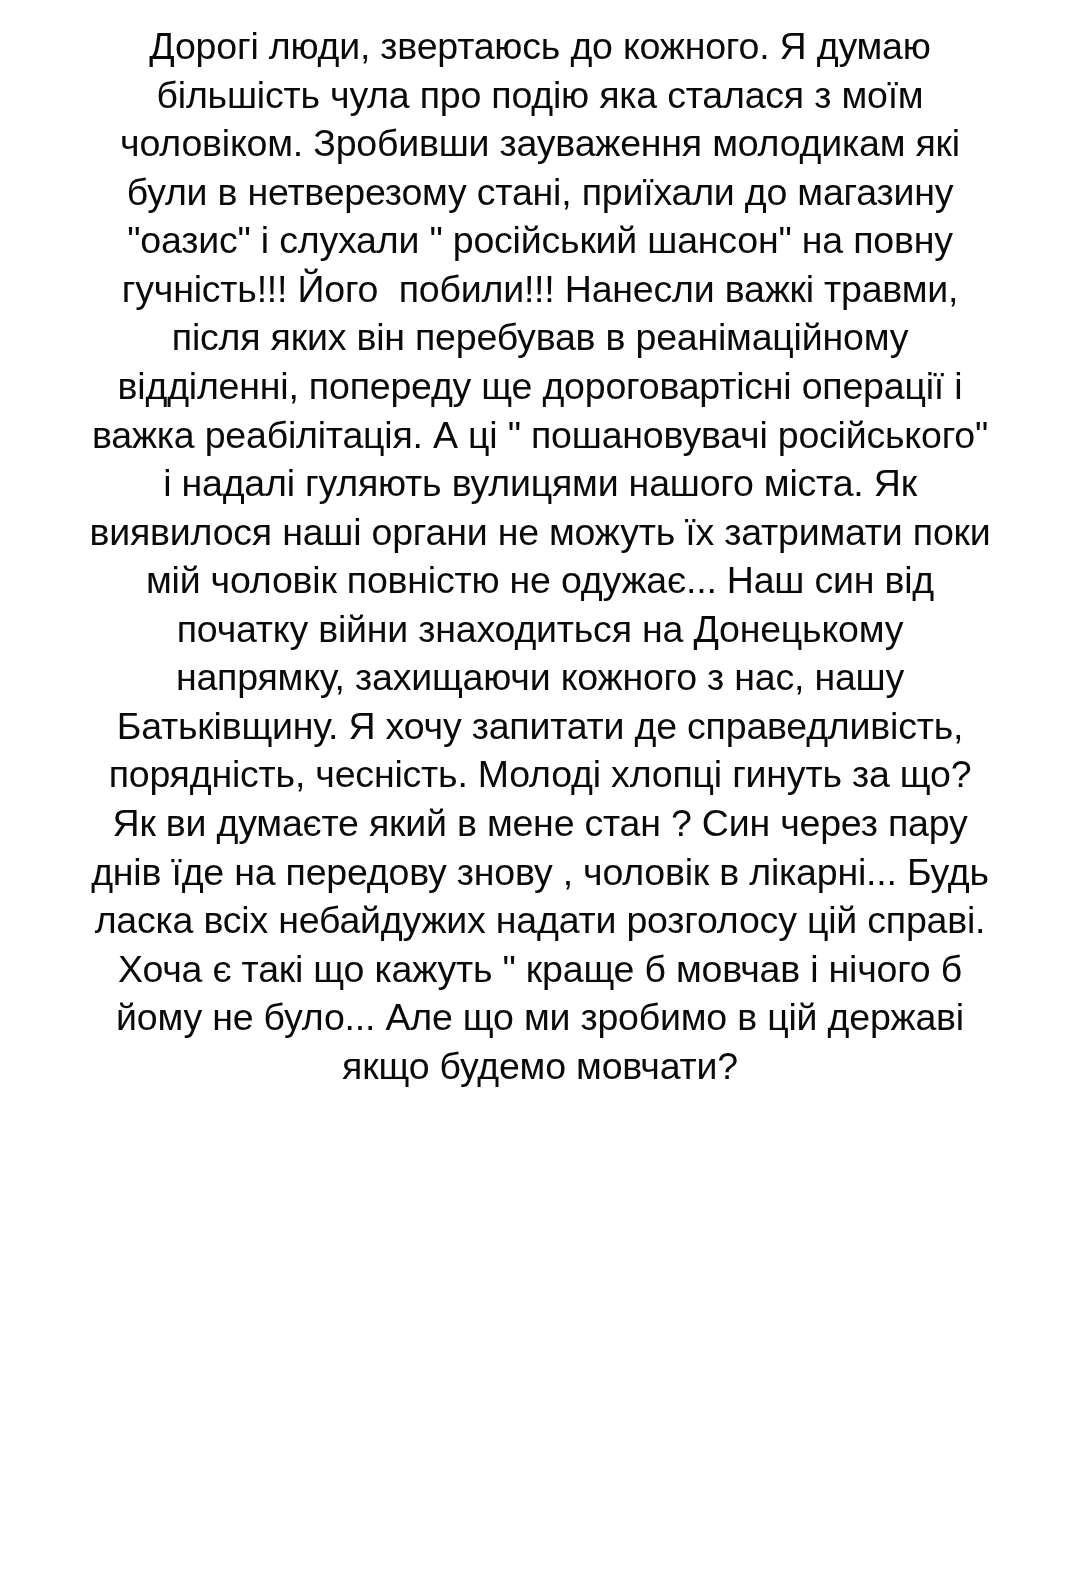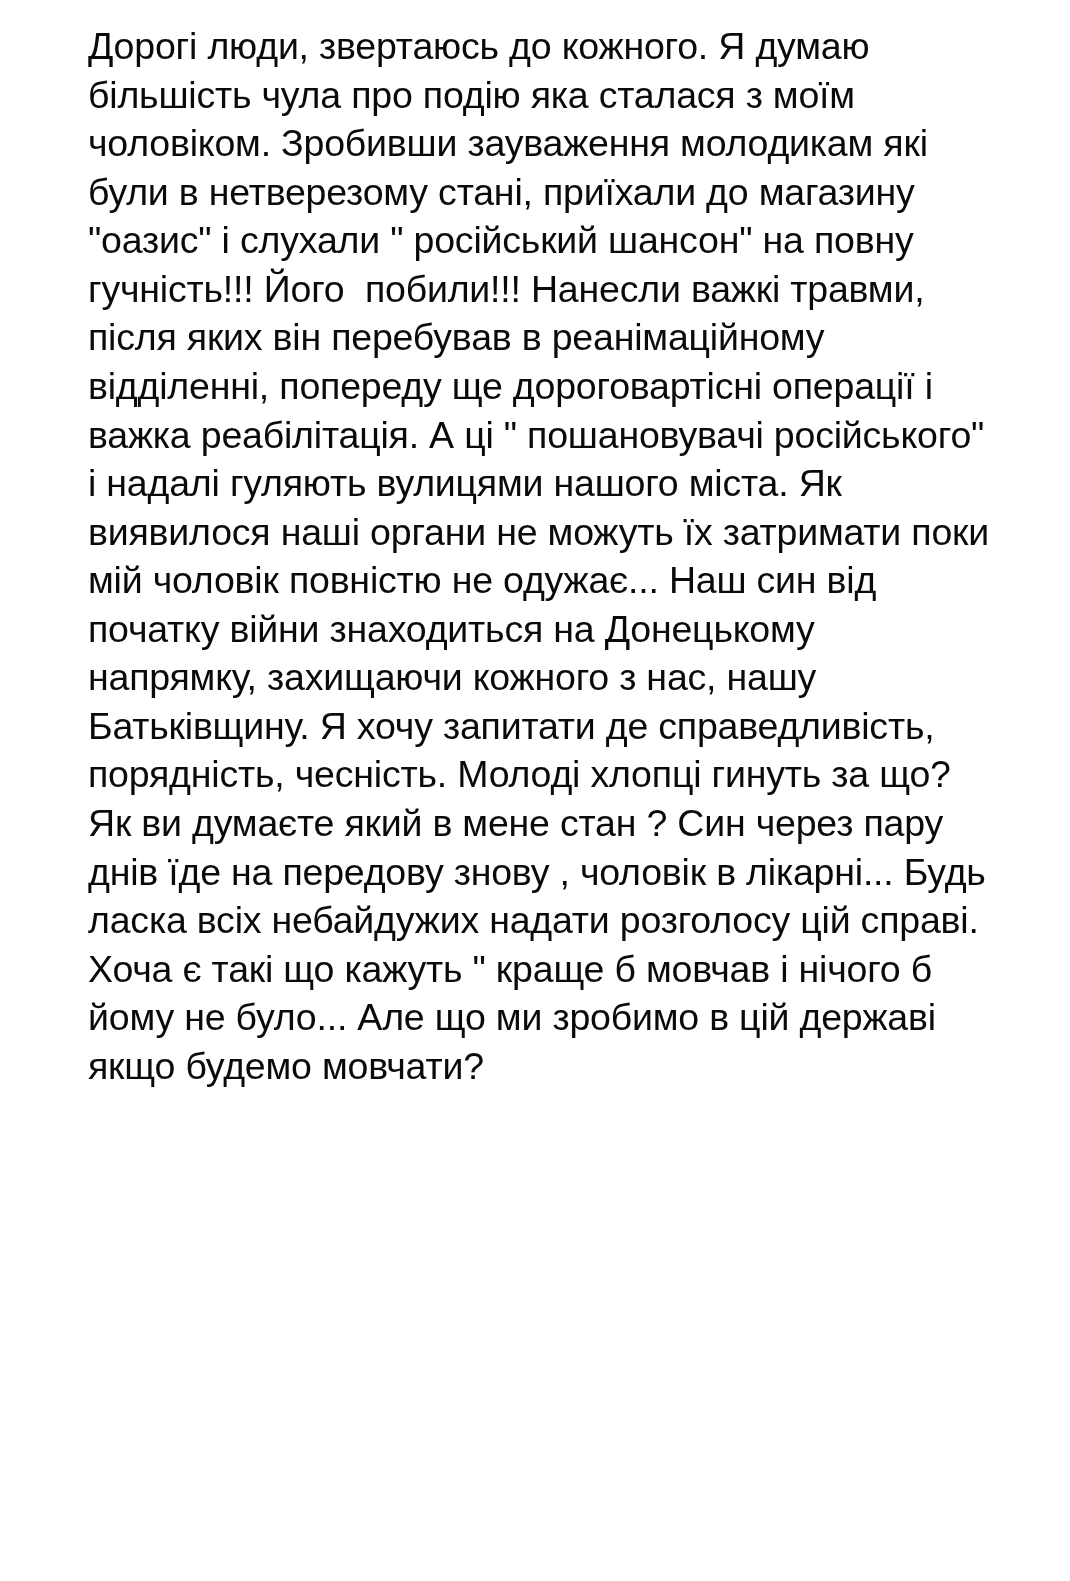--- a/index.html
+++ b/index.html
@@ -22,21 +22,21 @@
     padding: 22px 78px 0 88px;
   }
   .post-text {
     font-size: 37.5px;
     line-height: 1.295;
     letter-spacing: -0.2px;
     color: #0a0a0a;
     font-weight: 400;
     white-space: pre-wrap;
     word-wrap: break-word;
-    text-align: left;
+    text-align: center;
   }
 </style>
 </head>
 <body>
 
 <div class="page">
   <div class="post-text">Дорогі люди, звертаюсь до кожного. Я думаю більшість чула про подію яка сталася з моїм чоловіком. Зробивши зауваження молодикам які були в нетверезому стані, приїхали до магазину "оазис" і слухали " російський шансон" на повну гучність!!! Його  побили!!! Нанесли важкі травми, після яких він перебував в реанімаційному відділенні, попереду ще дороговартісні операції і важка реабілітація. А ці " пошановувачі російського" і надалі гуляють вулицями нашого міста. Як виявилося наші органи не можуть їх затримати поки мій чоловік повністю не одужає... Наш син від початку війни знаходиться на Донецькому напрямку, захищаючи кожного з нас, нашу Батьківщину. Я хочу запитати де справедливість, порядність, чесність. Молоді хлопці гинуть за що? Як ви думаєте який в мене стан ? Син через пару днів їде на передову знову , чоловік в лікарні... Будь ласка всіх небайдужих надати розголосу цій справі. Хоча є такі що кажуть " краще б мовчав і нічого б йому не було... Але що ми зробимо в цій державі якщо будемо мовчати?</div>
 </div>
 
 </body></html>

